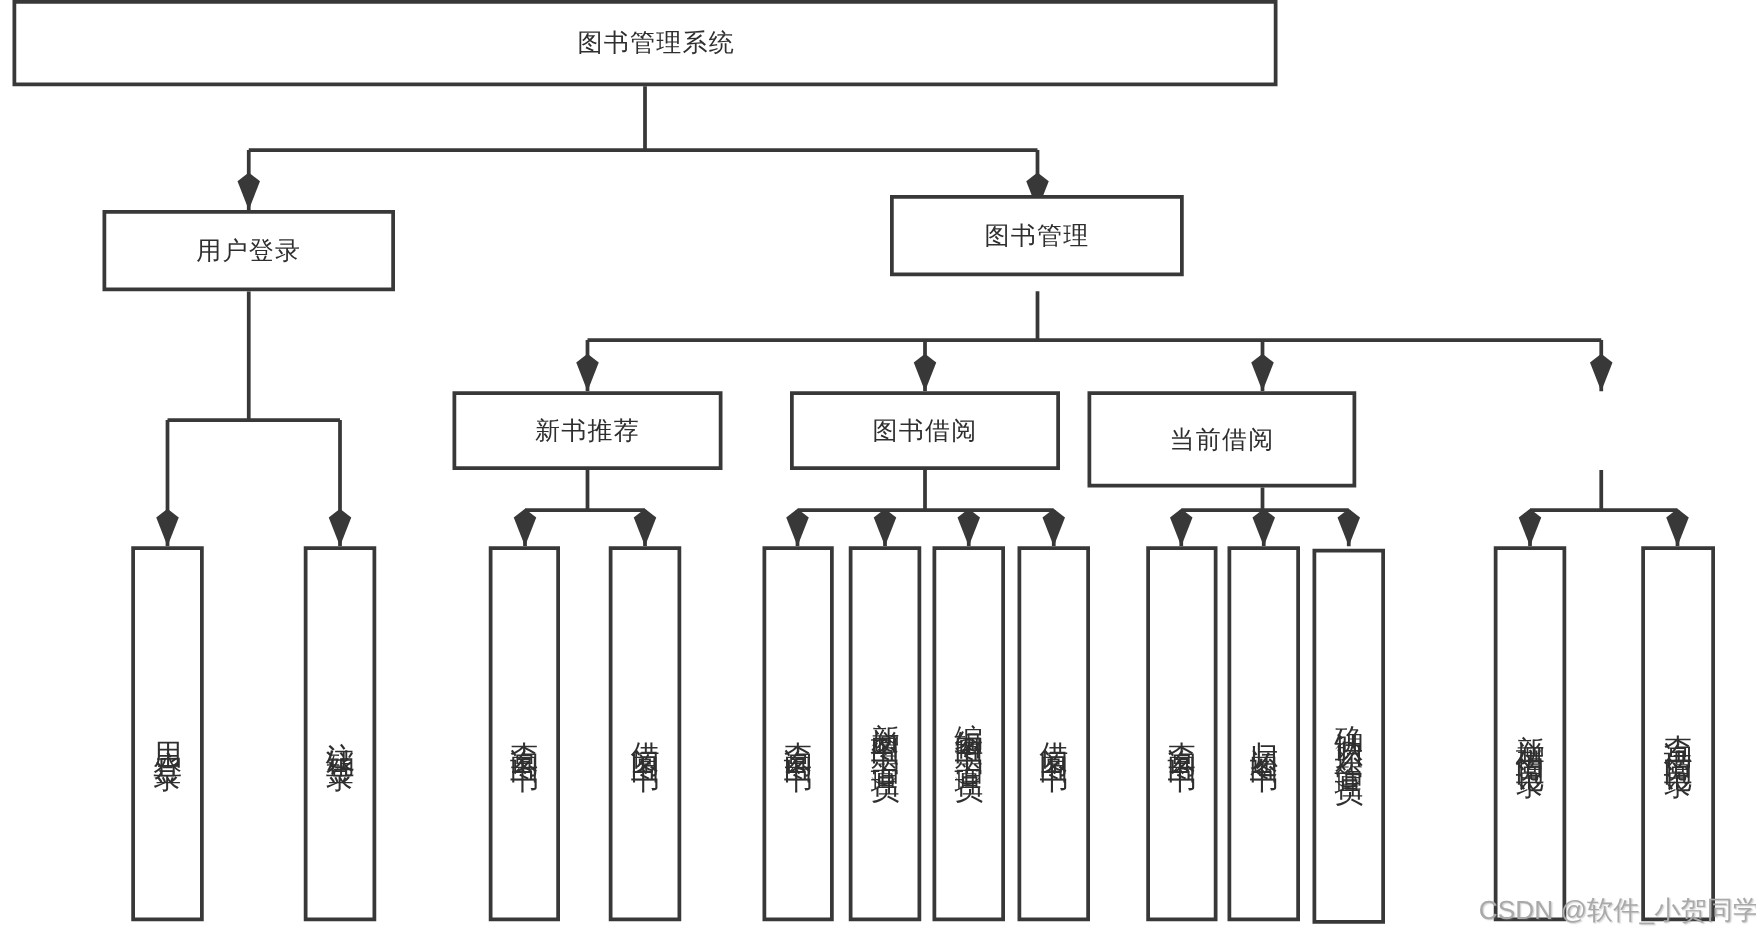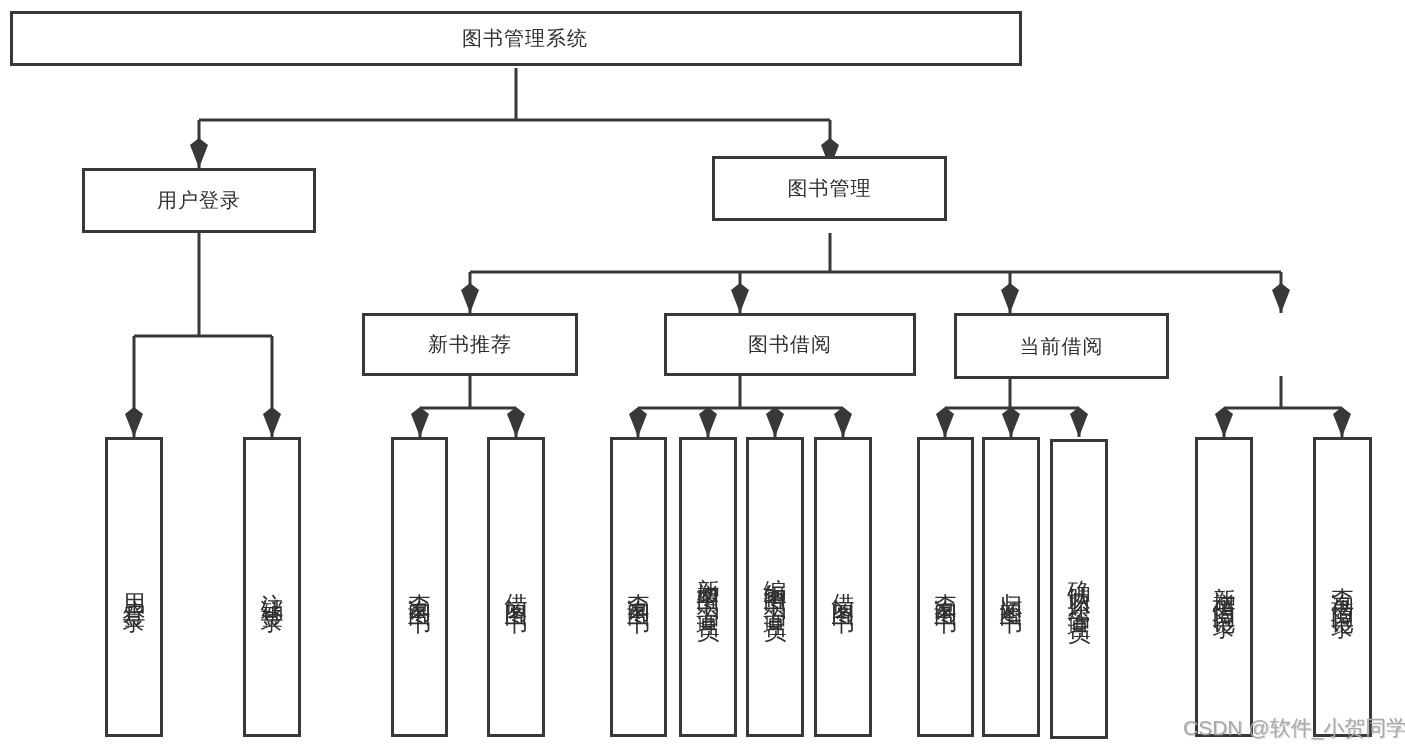--- a/index.html
+++ b/index.html
@@ -86,28 +86,28 @@
       <path d="M1011,408 V437" marker-end="url(#arrow)"></path>
       <path d="M1079,408 V437" marker-end="url(#arrow)"></path>
 
       <path d="M1281,376 V408"></path>
       <path d="M1224,408 H1342"></path>
       <path d="M1224,408 V437" marker-end="url(#arrow)"></path>
       <path d="M1342,408 V437" marker-end="url(#arrow)"></path>
     </g>
   </svg>
 
-  <div class="node h-node" style="left:10px;top:11px;width:1012px;height:55px;padding-left:18px;">图书管理系统</div>
+  <div class="node h-node" style="left:10px;top:0;width:1012px;height:69px;padding-left:18px;">图书管理系统</div>
 
   <div class="node h-node" style="left:82px;top:168px;width:234px;height:65px;">用户登录</div>
   <div class="node h-node" style="left:712px;top:156px;width:235px;height:65px;">图书管理</div>
 
   <div class="node h-node" style="left:362px;top:313px;width:216px;height:63px;">新书推荐</div>
-  <div class="node h-node" style="left:632px;top:313px;width:252px;height:63px;margin-left:32px;">图书借阅</div>
-  <div class="node h-node" style="left:954px;top:313px;width:215px;height:66px;font-family:Liberation Mono, monospace;">当前借阅</div>
+  <div class="node h-node" style="left:632px;top:313px;width:216px;height:63px;">图书借阅</div>
+  <div class="node h-node" style="left:870px;top:313px;width:215px;height:77px;font-family:Liberation Mono, monospace;">当前借阅</div>
 
   <div class="node leaf" style="left:105px;top:437px;width:58px;height:300px;">用户登录</div>
   <div class="node leaf" style="left:243px;top:437px;width:58px;height:300px;">注销登录</div>
   <div class="node leaf" style="left:391px;top:437px;width:57px;height:300px;">查询图书</div>
   <div class="node leaf" style="left:487px;top:437px;width:58px;height:300px;">借阅图书</div>
   <div class="node leaf" style="left:610px;top:437px;width:57px;height:300px;">查询图书</div>
   <div class="node leaf" style="left:679px;top:437px;width:58px;height:300px;">新增图书（管理员）</div>
   <div class="node leaf" style="left:746px;top:437px;width:58px;height:300px;">编辑图书（管理员）</div>
   <div class="node leaf" style="left:814px;top:437px;width:58px;height:300px;">借阅图书</div>
   <div class="node leaf" style="left:917px;top:437px;width:57px;height:300px;">查询图书</div>

